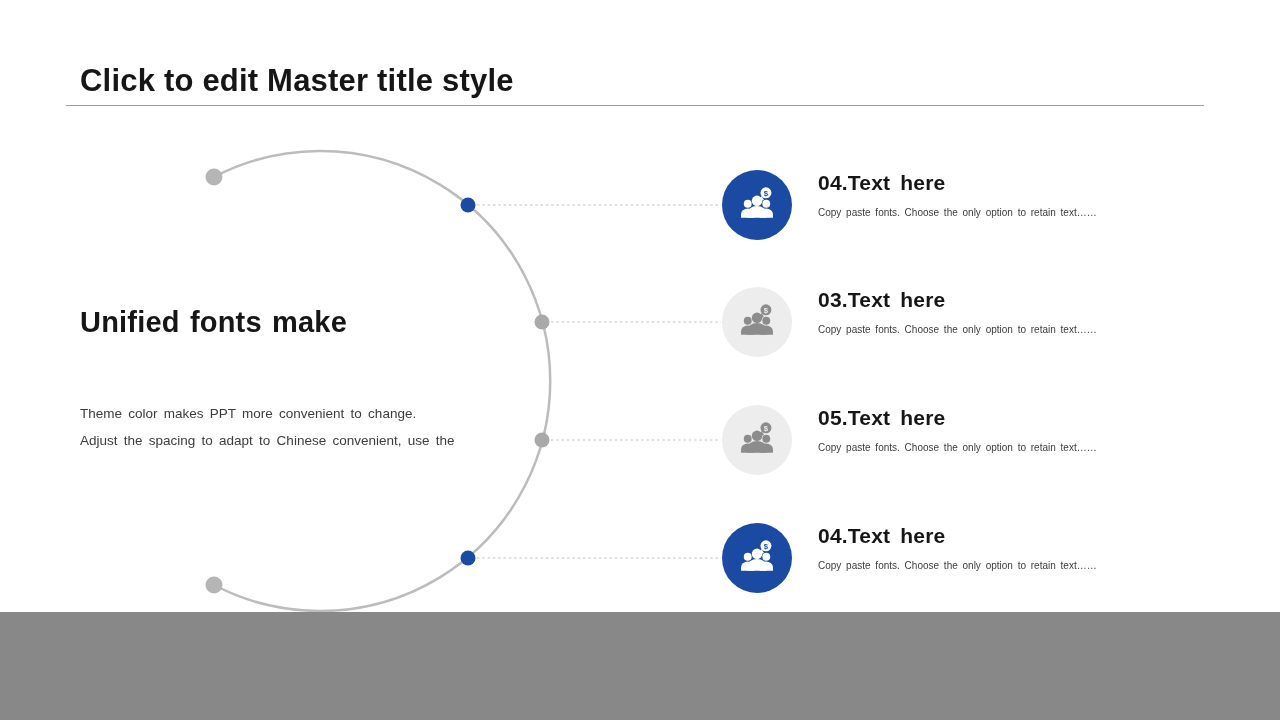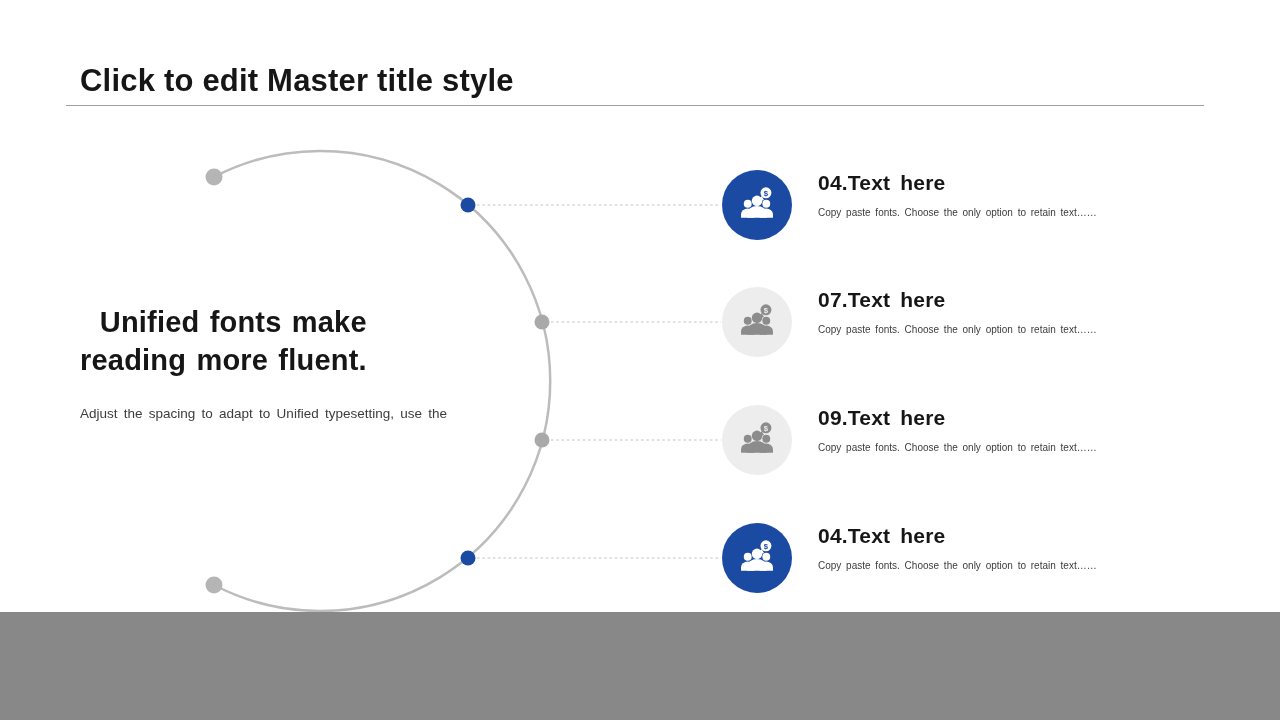--- a/index.html
+++ b/index.html
@@ -86,24 +86,24 @@
     <circle cx="542" cy="322" r="7.5" fill="var(--dot-gray)"></circle>
     <circle cx="542" cy="440" r="7.5" fill="var(--dot-gray)"></circle>
     <circle cx="468" cy="558" r="7.5" fill="var(--accent-blue)"></circle>
   </svg>
 
   <div class="slide-title">Click to edit Master title style</div>
   <div class="title-rule"></div>
 
   <div class="left-heading">
     <div>Unified fonts make</div>
-    <div>reading more fluent.</div>
   </div>
   <div class="left-body">
-    <div>Adjust the spacing to adapt to Unified typesetting, use the</div>
+    <div>Theme color makes PPT more convenient to change.</div>
+    <div>Adjust the spacing to adapt to Chinese convenient, use the</div>
   </div>
 
   <div class="item-row row-1">
     <div class="icon-circle v-blue">
       <svg viewBox="0 0 72 72">
         <circle cx="21.5" cy="34" r="6.2" fill="currentColor"></circle>
         <path d="M11 56 v-5.5 a10.5 9 0 0 1 21 0 V56 Z" fill="currentColor"></path>
         <circle cx="50.5" cy="34" r="6.2" fill="currentColor"></circle>
         <path d="M40 56 v-5.5 a10.5 9 0 0 1 21 0 V56 Z" fill="currentColor"></path>
         <polygon points="43,22 38,31 47,28" fill="currentColor"></polygon>
@@ -127,41 +127,41 @@
         <circle cx="50.5" cy="34" r="6.2" fill="currentColor"></circle>
         <path d="M40 56 v-5.5 a10.5 9 0 0 1 21 0 V56 Z" fill="currentColor"></path>
         <polygon points="43,22 38,31 47,28" fill="currentColor"></polygon>
         <circle cx="36" cy="29.5" r="8.2" fill="currentColor"></circle>
         <path d="M20.5 56 v-6 a15.5 12.5 0 0 1 31 0 V56 Z" fill="currentColor"></path>
         <circle cx="50" cy="17" r="8.6" fill="currentColor"></circle>
         <text class="dollar-text" x="50" y="21.5" text-anchor="middle">$</text>
       </svg>
     </div>
     <div class="row-text">
-      <div class="row-heading">07.Text here</div>
+      <div class="row-heading">03.Text here</div>
       <div class="row-body">Copy paste fonts. Choose the only option to retain text……</div>
     </div>
   </div>
 
   <div class="item-row row-3">
     <div class="icon-circle v-gray">
       <svg viewBox="0 0 72 72">
         <circle cx="21.5" cy="34" r="6.2" fill="currentColor"></circle>
         <path d="M11 56 v-5.5 a10.5 9 0 0 1 21 0 V56 Z" fill="currentColor"></path>
         <circle cx="50.5" cy="34" r="6.2" fill="currentColor"></circle>
         <path d="M40 56 v-5.5 a10.5 9 0 0 1 21 0 V56 Z" fill="currentColor"></path>
         <polygon points="43,22 38,31 47,28" fill="currentColor"></polygon>
         <circle cx="36" cy="29.5" r="8.2" fill="currentColor"></circle>
         <path d="M20.5 56 v-6 a15.5 12.5 0 0 1 31 0 V56 Z" fill="currentColor"></path>
         <circle cx="50" cy="17" r="8.6" fill="currentColor"></circle>
         <text class="dollar-text" x="50" y="21.5" text-anchor="middle">$</text>
       </svg>
     </div>
     <div class="row-text">
-      <div class="row-heading">09.Text here</div>
+      <div class="row-heading">05.Text here</div>
       <div class="row-body">Copy paste fonts. Choose the only option to retain text……</div>
     </div>
   </div>
 
   <div class="item-row row-4">
     <div class="icon-circle v-blue">
       <svg viewBox="0 0 72 72">
         <circle cx="21.5" cy="34" r="6.2" fill="currentColor"></circle>
         <path d="M11 56 v-5.5 a10.5 9 0 0 1 21 0 V56 Z" fill="currentColor"></path>
         <circle cx="50.5" cy="34" r="6.2" fill="currentColor"></circle>

